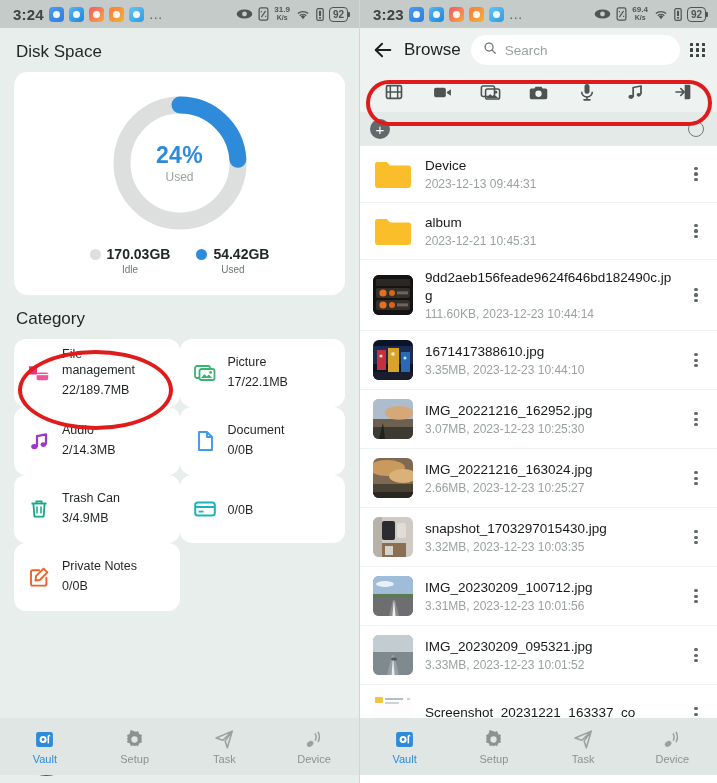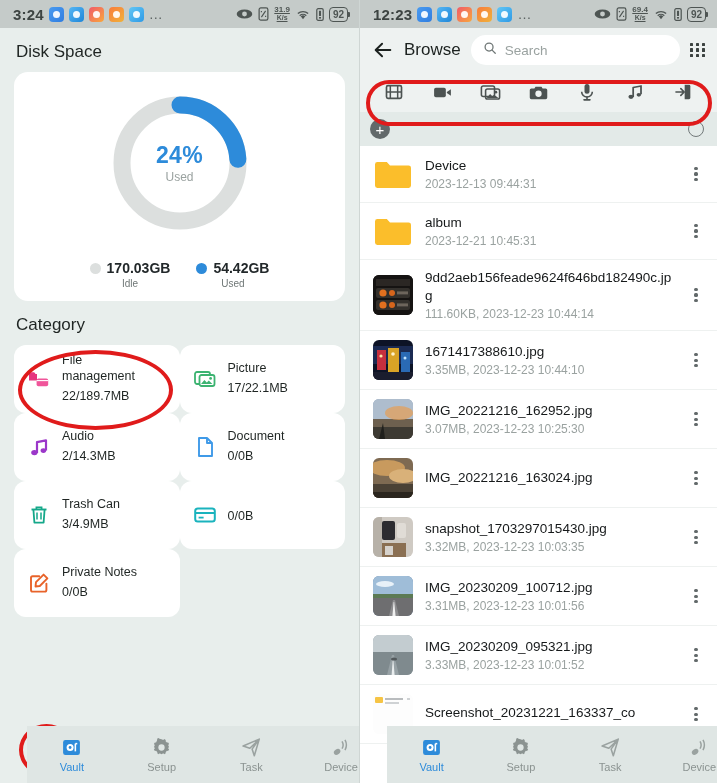--- a/index.html
+++ b/index.html
@@ -29,50 +29,50 @@
     width:7px; height:7px; margin:-3.5px 0 0 -3.5px; border-radius:50%;
     background: rgba(255,255,255,.92);
   }
   .ai-1 { background: linear-gradient(135deg,#4a9bf0,#2f7de0); }
   .ai-2 { background: linear-gradient(135deg,#55b6f4,#1f86d8); }
   .ai-3 { background: linear-gradient(135deg,#f05a6a,#f9a83c); }
   .ai-4 { background: linear-gradient(135deg,#f97c3c,#f0b23a); }
   .ai-5 { background: linear-gradient(135deg,#62c6f5,#2f9ae6); }
   .sb-dots { color:#5c6362; font-size: 14px; letter-spacing:1px; line-height:8px; }
   .sb-right { display: flex; align-items: center; gap: 5px; color:#4e5553; }
-  .sb-rate { font-size: 8px; line-height: 8px; text-align: center; font-weight: 700; color:#4e5553;text-decoration:underline; }
+  .sb-rate { font-size: 8px; line-height: 8px; text-align: center; font-weight: 700; color:#4e5553; }
   .sb-rate i { font-style: normal; display:block; font-size: 7px; font-weight:600; }
   .sb-battery {
     border: 1.6px solid #4e5553; border-radius: 4px;
     font-size: 10px; font-weight: 700; padding: 0px 3px 0 3px; color:#4e5553;
     position: relative; line-height: 13px;
   }
   .sb-battery::after{
     content:""; position:absolute; right:-3px; top:4px;
     width:2px; height:5px; background:#4e5553; border-radius:0 1px 1px 0;
   }
 
   
   .section-title {
     font-size: 17px; color: #1f2523; padding: 14px 16px 10px 16px; font-weight: 400;
   }
   .card {
     background: #fff; border-radius: 14px; margin: 0 14px;
   }
-  .disk-card { padding: 16px 0 12px 0; }
+  .disk-card { padding: 16px 0 20px 0; }
   .donut-wrap { display: flex; justify-content: center; }
   .donut { position: relative; width: 150px; height: 150px; }
   .donut svg { display: block; }
   .donut-center {
     position: absolute; inset: 0; display: flex; flex-direction: column;
     align-items: center; justify-content: center;
   }
   .donut-pct { font-size: 23px; font-weight: 700; color: #2d8bda; letter-spacing: .3px; }
   .donut-sub { font-size: 12px; color: #9aa2a0; margin-top: 1px; }
-  .legend { display: flex; justify-content: center; gap: 26px; margin-top: 22px; }
+  .legend { display: flex; justify-content: center; gap: 26px; margin-top: 8px; }
   .legend-item { text-align: center; }
   .legend-row { display: flex; align-items: center; gap: 6px; }
   .legend-dot { width: 11px; height: 11px; border-radius: 50%; }
   .legend-val { font-size: 14px; font-weight: 700; color: #22282a; }
   .legend-lbl { font-size: 10px; color: #6f7776; margin-top: 2px; }
 
   .cat-grid {
     display: grid; grid-template-columns: 1fr 1fr; padding: 0 14px;
   }
   .cat-tile {
@@ -89,22 +89,22 @@
     position: absolute; border: 4px solid #e01b1b; border-radius: 50%;
     pointer-events: none;
   }
   .annot-rounded {
     position: absolute; border: 4px solid #e01b1b; border-radius: 26px;
     pointer-events: none;
   }
 
   
   .bottomnav {
-    position: absolute; left: 0; bottom: 0; width: 100%; height: 57px;
-    background: #dfe6e4; display: flex; align-items: center; margin-left: 27px;
+    position: absolute; left: 0; bottom: 8px; width: 100%; height: 57px;
+    background: #dfe6e4; display: flex; align-items: center;
   }
   .nav-item { flex: 1; text-align: center; }
   .nav-ico { height: 22px; display:flex; align-items:center; justify-content:center; }
   .nav-lbl { font-size: 11px; margin-top: 3px; color: #8b9391; }
   .nav-item.active .nav-lbl { color: #2d8bda; }
 
   
   .browse-bar {
     height: 44px; display: flex; align-items: center; gap: 10px;
     padding: 0 10px 0 12px; background: #eef2f1;
@@ -378,21 +378,21 @@
         </div>
         <div class="nav-lbl">Device</div>
       </div>
     </div>
   </div>
 
   <div class="panel panel-right">
 
     <div class="statusbar">
       <div class="sb-left">
-        <span class="sb-time">12:23</span>
+        <span class="sb-time">3:23</span>
         <span class="appicon ai-1"></span>
         <span class="appicon ai-2"></span>
         <span class="appicon ai-3"></span>
         <span class="appicon ai-4"></span>
         <span class="appicon ai-5"></span>
         <span class="sb-dots">…</span>
       </div>
       <div class="sb-right">
         <svg width="17" height="12" viewBox="0 0 24 16">
             <ellipse cx="12" cy="8" rx="11" ry="6.5" fill="#4e5553"></ellipse>
@@ -617,20 +617,21 @@
           <svg width="40" height="40" viewBox="0 0 40 40">
             <rect width="40" height="40" fill="#7e6a52"></rect>
             <ellipse cx="14" cy="10" rx="18" ry="8" fill="#c89a5e"></ellipse>
             <ellipse cx="30" cy="18" rx="14" ry="7" fill="#d9b179"></ellipse>
             <rect y="26" width="40" height="14" fill="#4a4135"></rect>
             <path d="M0 34h40v6H0z" fill="#2a251e"></path>
           </svg>
         </span>
         <span class="file-info">
           <span class="file-name" style="display:block">IMG_20221216_163024.jpg</span>
+          <span class="file-meta" style="display:block">2.66MB, 2023-12-23 10:25:27</span>
         </span>
         <span class="kebab">
             <i></i>
             <i></i>
             <i></i>
           </span>
       </div>
 
       <div class="file-row">
         <span class="thumb">

